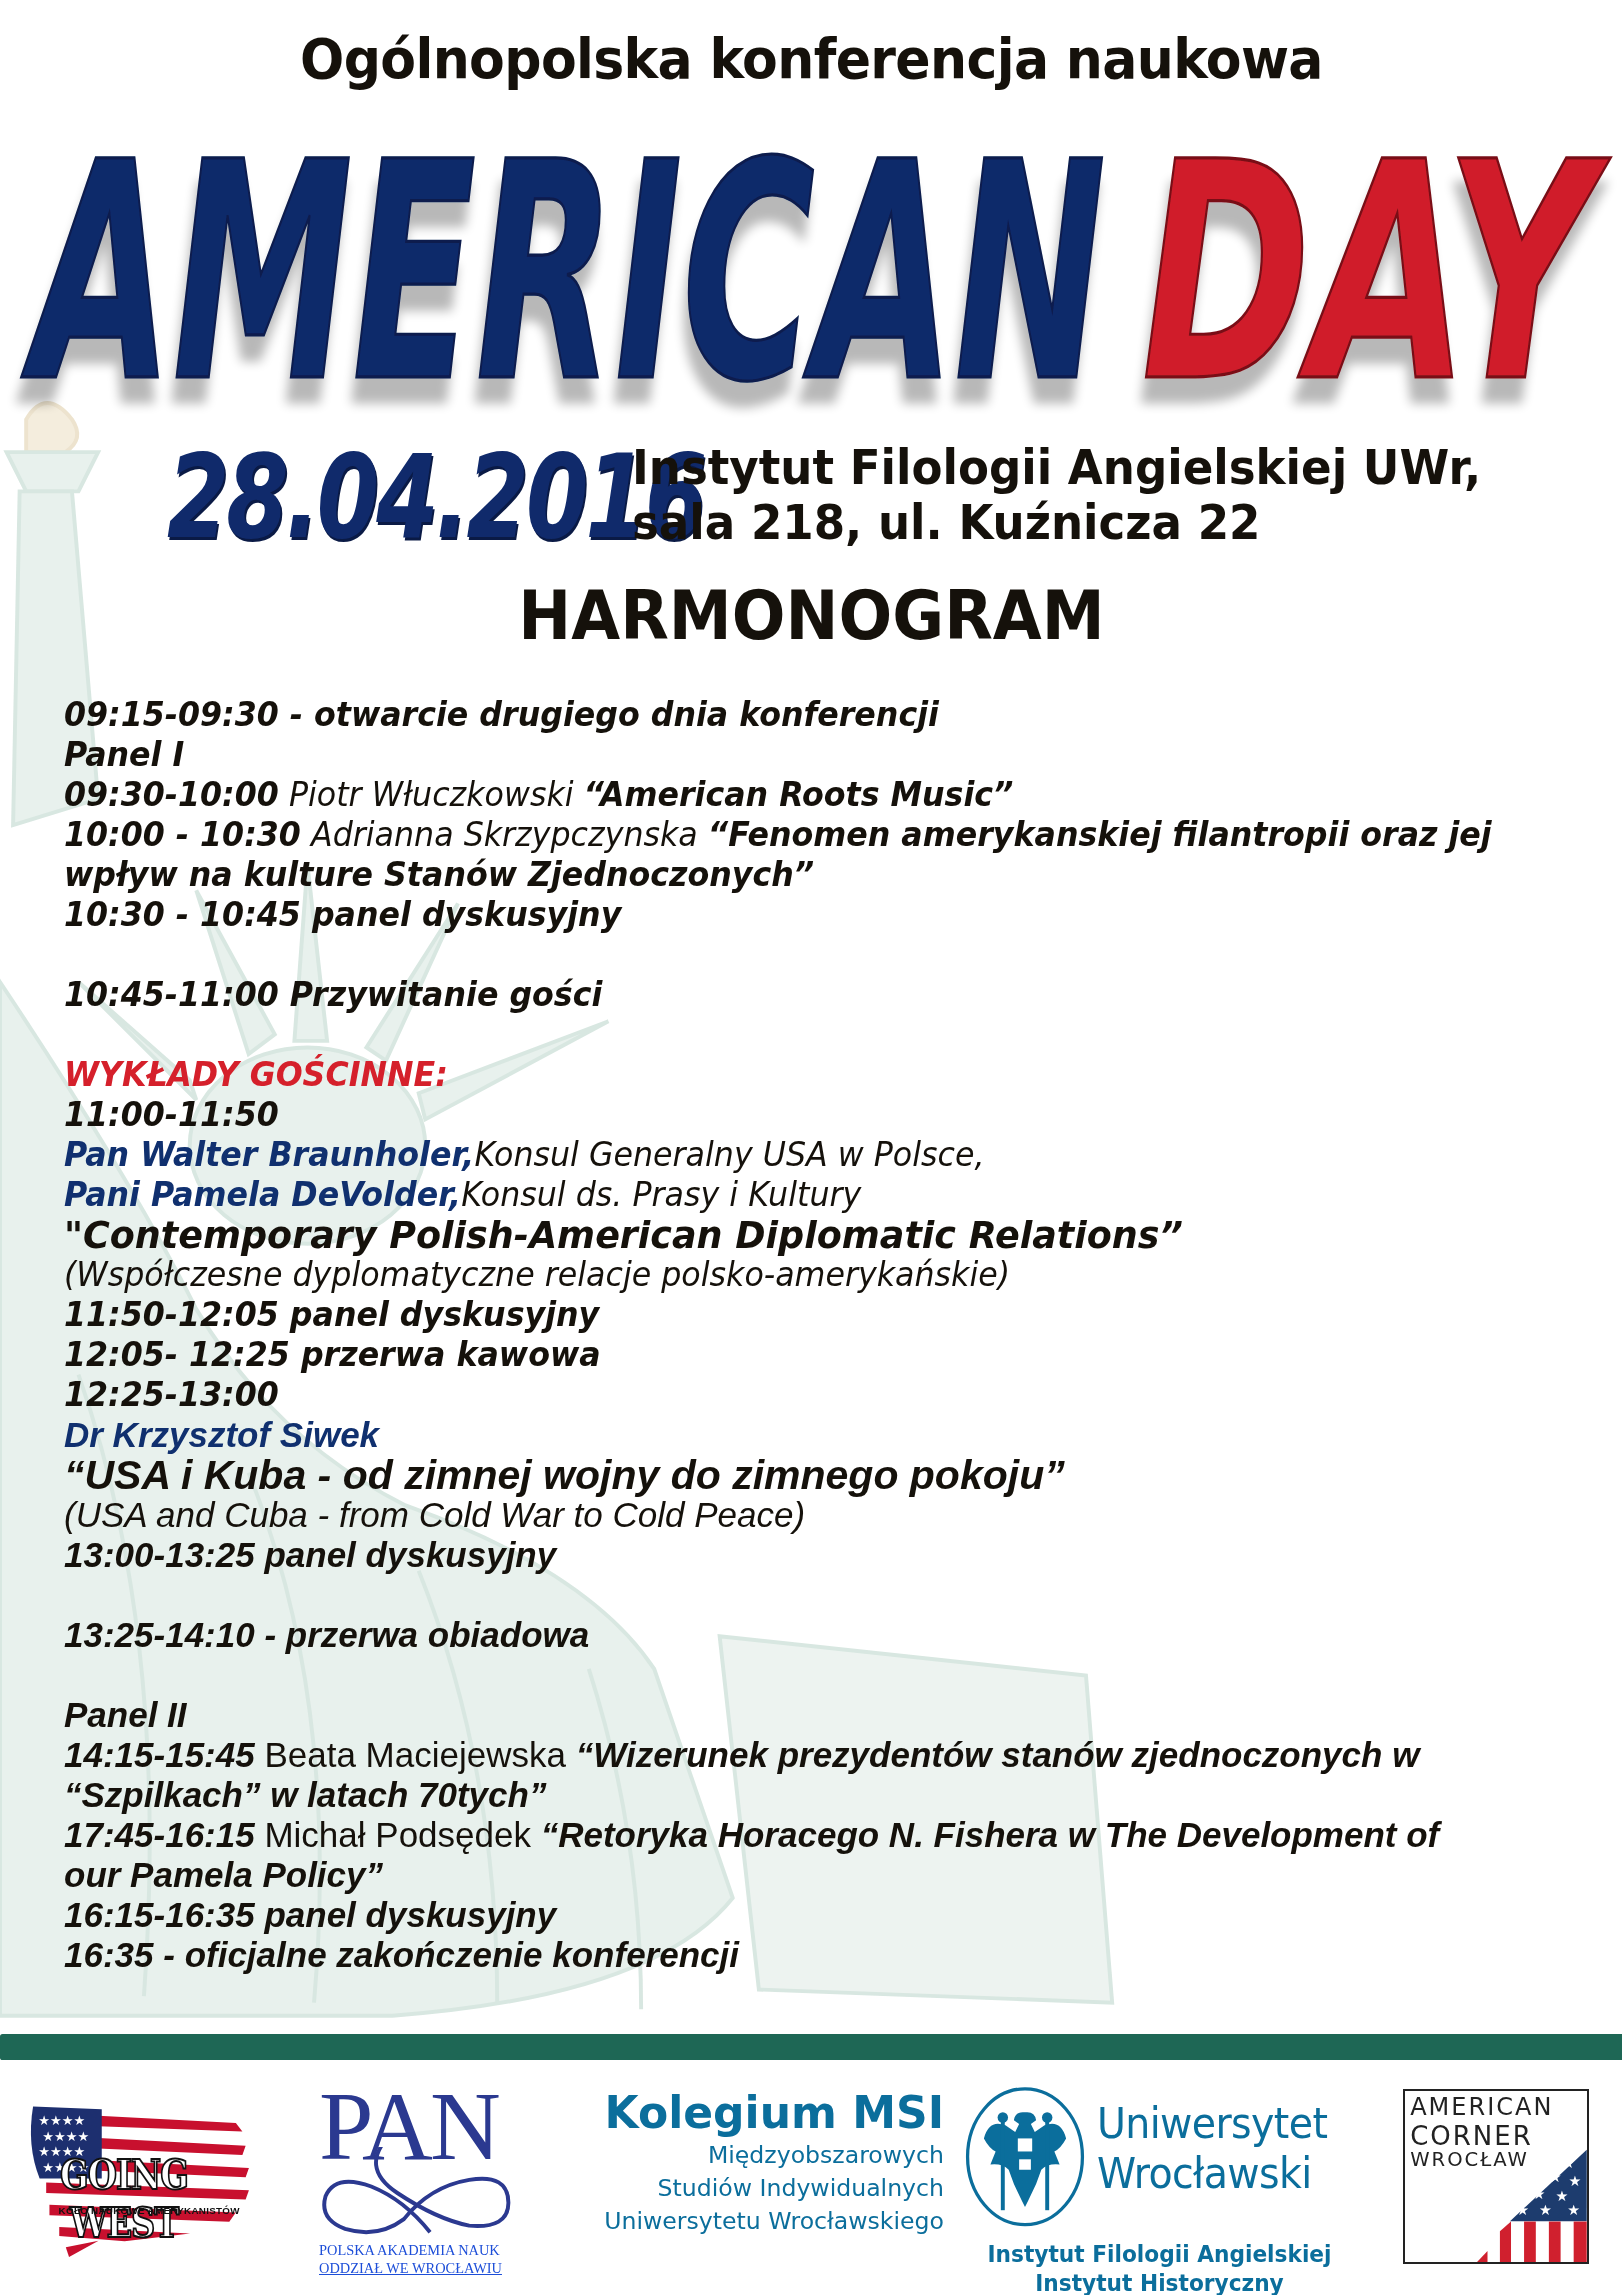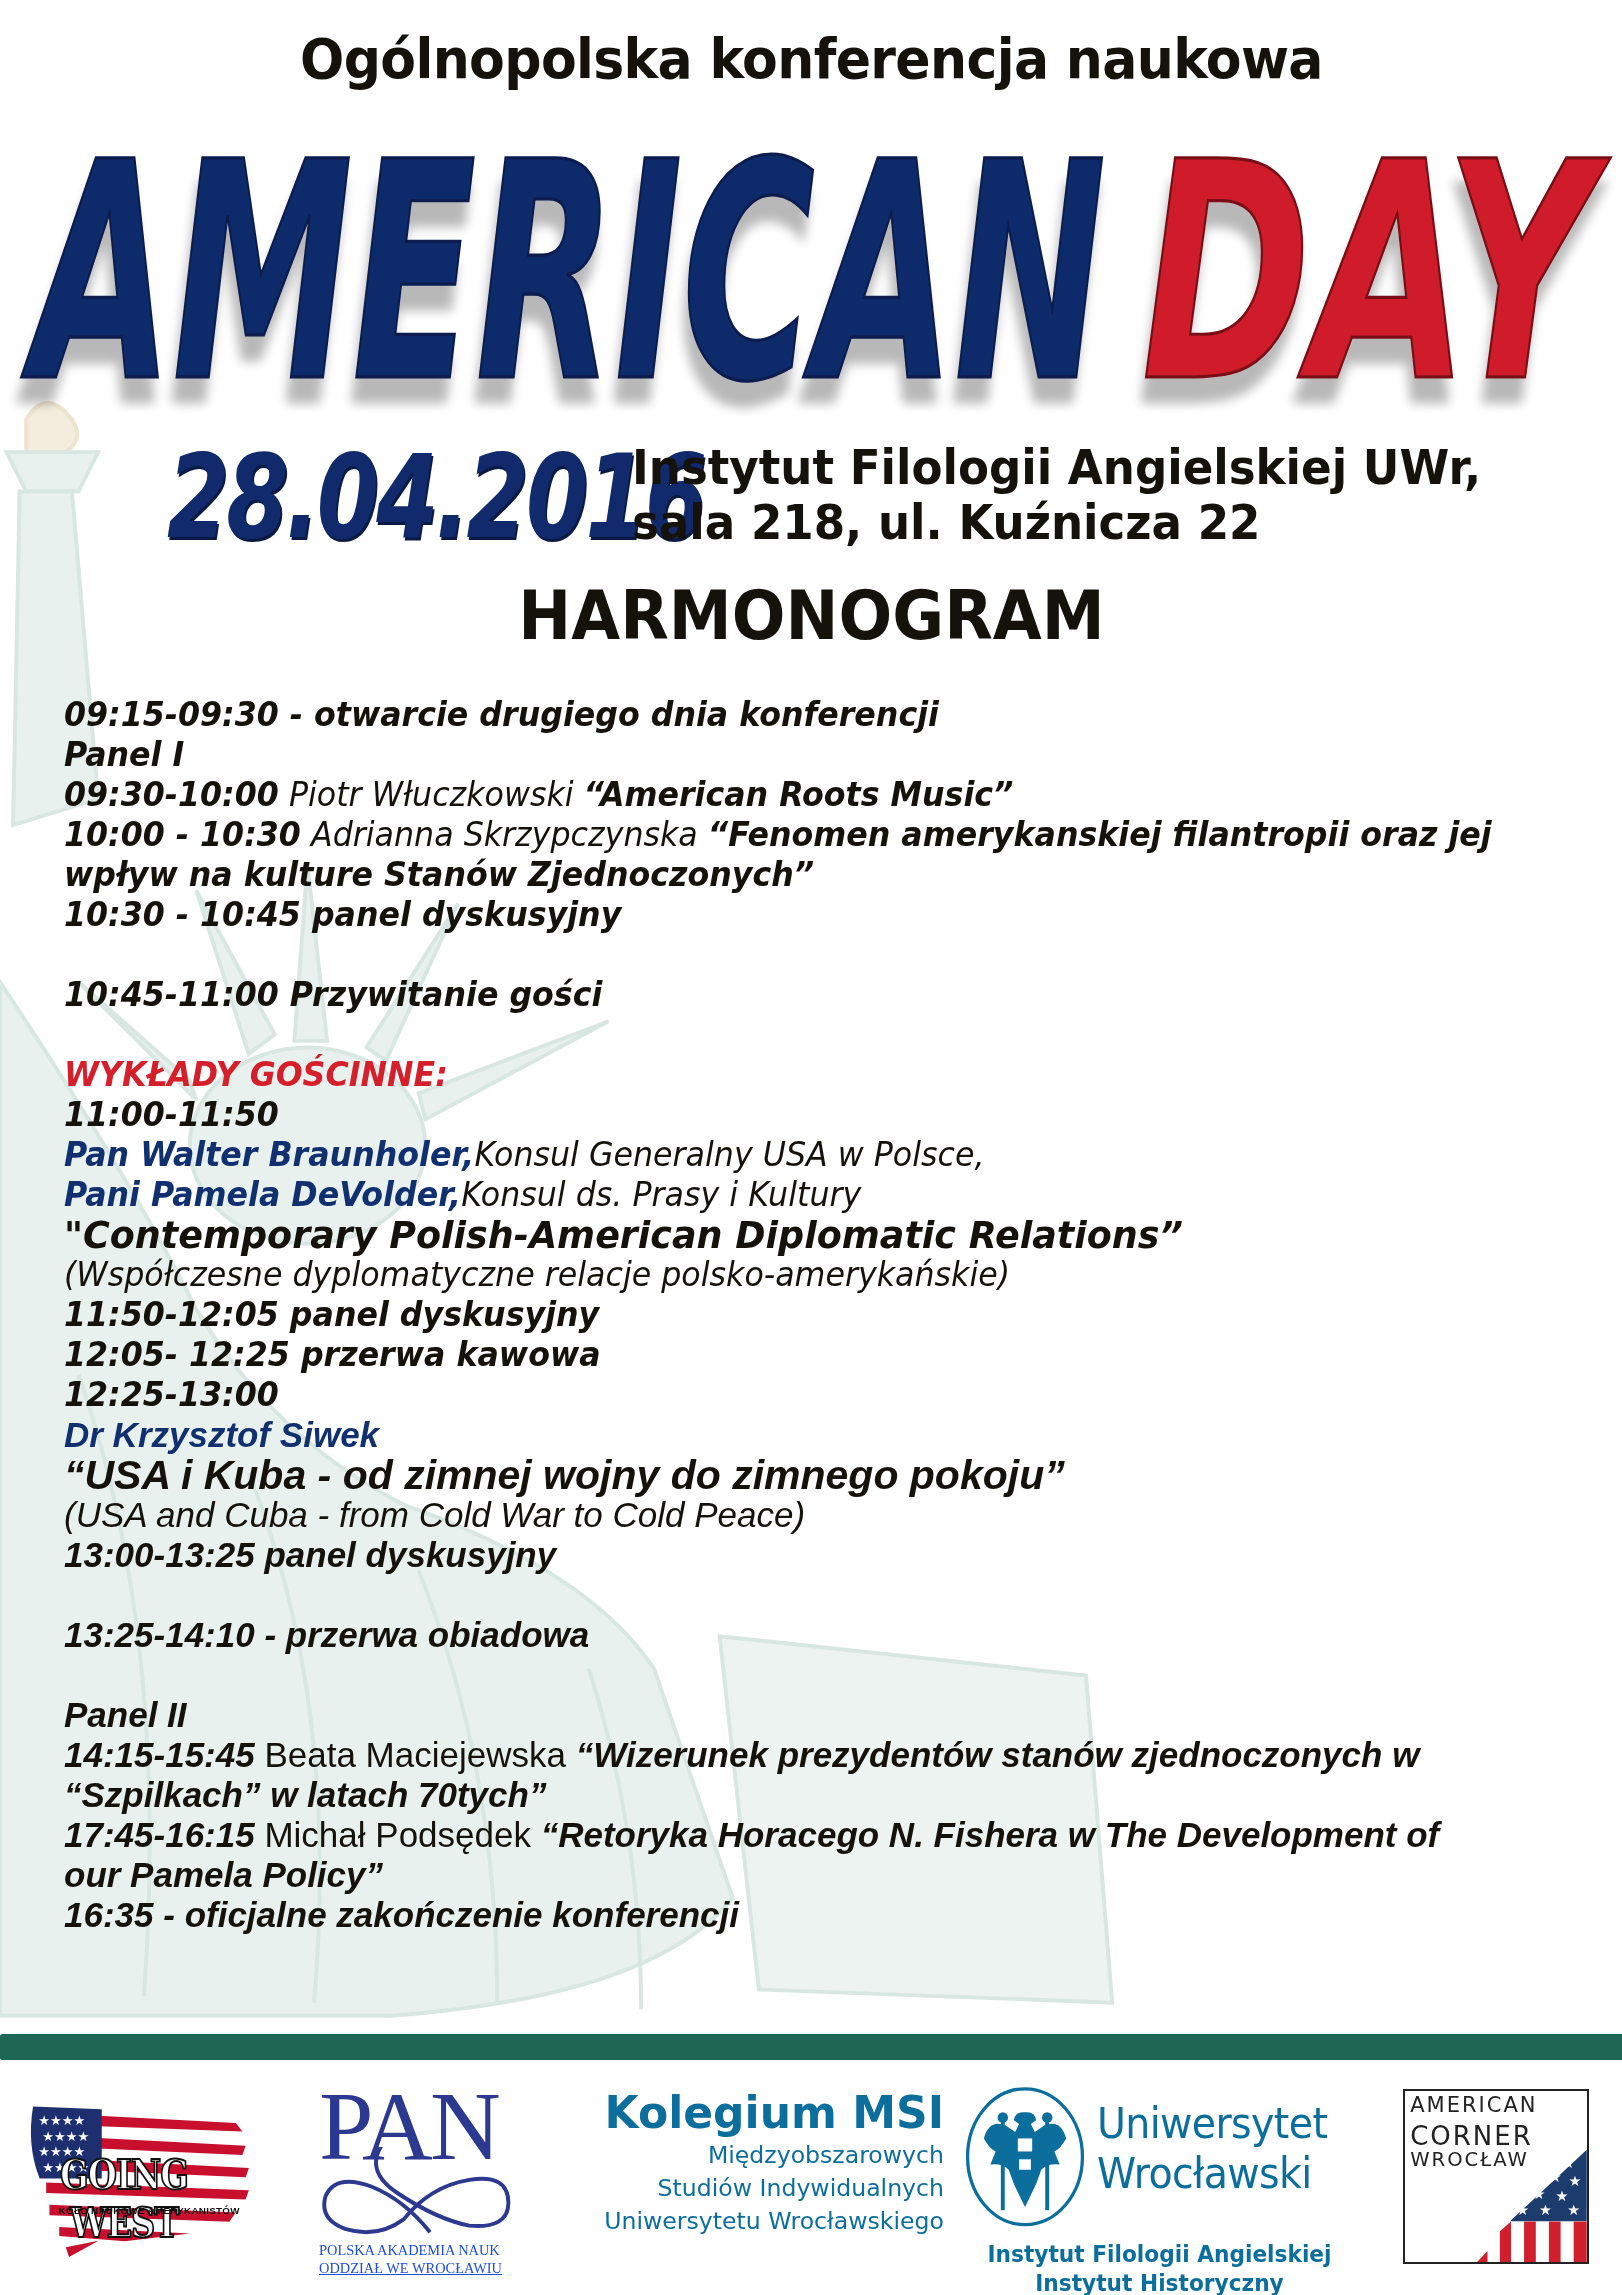--- a/index.html
+++ b/index.html
@@ -106,21 +106,21 @@
   }
   .uwr-inst {
     position:absolute; left:0; top:154px; width:393px; text-align:center;
     font-family:"DejaVu Sans", sans-serif; font-weight:bold; font-size:23.6px; line-height:29px;
     color:#0b6e9c; transform:scaleX(0.92); transform-origin:center;
   }
 
   
   .ac { left:1403px; top:27.5px; width:182px; height:171px; border:2px solid #222; background:#fff; overflow:hidden; }
   .ac-text { position:absolute; left:5.2px; font-family:"DejaVu Sans", sans-serif; color:#222; letter-spacing:2px; }
-  .ac-1 { top:2.6px; font-size:21px; }
+  .ac-1 { top:2.6px; font-size:24px; }
   .ac-2 { top:30px; font-size:26px; }
   .ac-3 { top:57px; font-size:19.6px; }
   .ac svg { position:absolute; left:0; top:0; }
 </style>
 </head>
 <body>
 
 <svg class="statue" viewBox="0 0 1900 2500">
   <g fill="#e4efea" stroke="#d2e3dc" stroke-width="6" opacity="0.85">
 
@@ -206,20 +206,21 @@
     <span class="line narrow ital-n">(USA and Cuba - from Cold War to Cold Peace)</span>
     <span class="line narrow bi"><span>13:00-13:25</span><span> panel dyskusyjny</span></span>
     <div class="gap"></div>
     <span class="line narrow bi"><span>13:25-14:10</span><span> - przerwa obiadowa</span></span>
     <div class="gap"></div>
     <span class="line narrow bi">Panel II</span>
     <span class="line narrow"><span class="bi">14:15-15:45</span><span> Beata Maciejewska </span><span class="bi">“Wizerunek prezydentów stanów zjednoczonych w</span></span>
     <span class="line narrow bi">“Szpilkach” w latach 70tych”</span>
     <span class="line narrow"><span class="bi">17:45-16:15</span><span> Michał Podsędek </span><span class="bi">“Retoryka Horacego N. Fishera w The Development of</span></span>
     <span class="line narrow bi">our Pamela Policy”</span>
+    <span class="line narrow bi"><span>16:15-16:35</span><span> panel dyskusyjny</span></span>
     <span class="line narrow bi"><span>16:35</span><span> - oficjalne zakończenie konferencji</span></span>
   </div>
 
   <div class="band"></div>
 
   <div class="logos">
 
     <div class="logo gw">
       <svg width="242" height="157" viewBox="0 0 370 240">
         <path d="M10 20 L350 30 L360 190 L60 230 Z" fill="#fff"></path>

